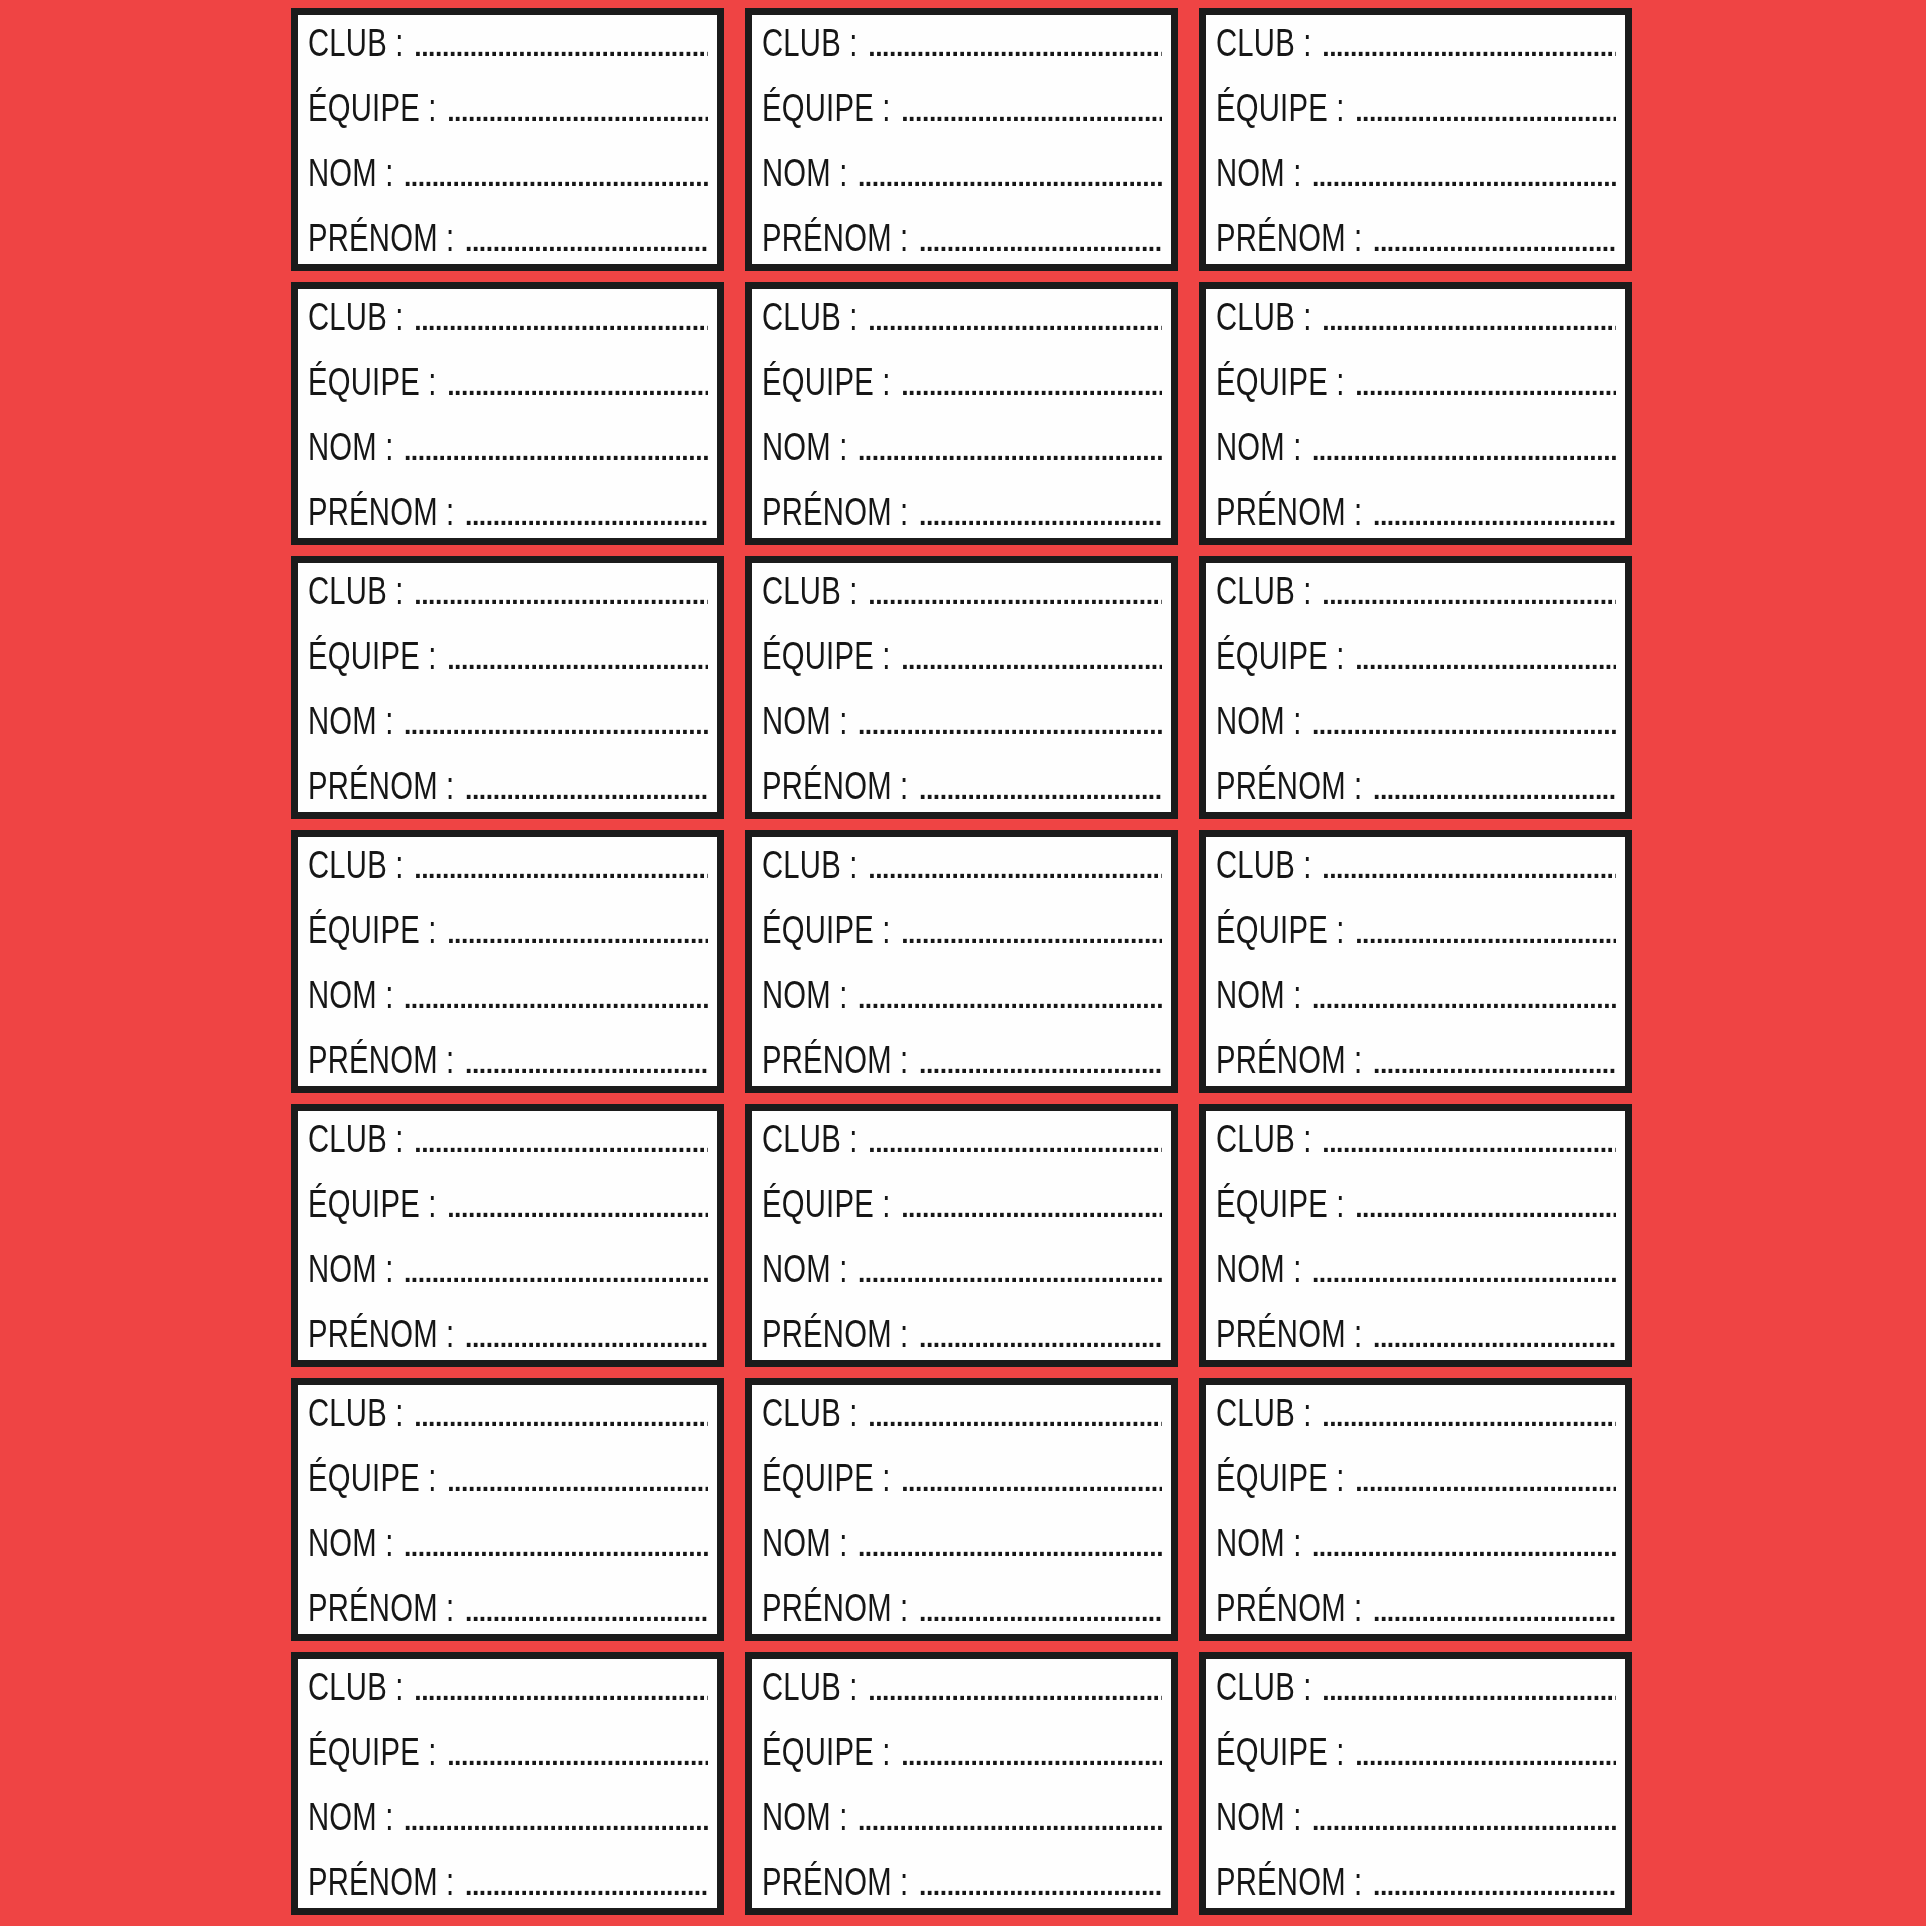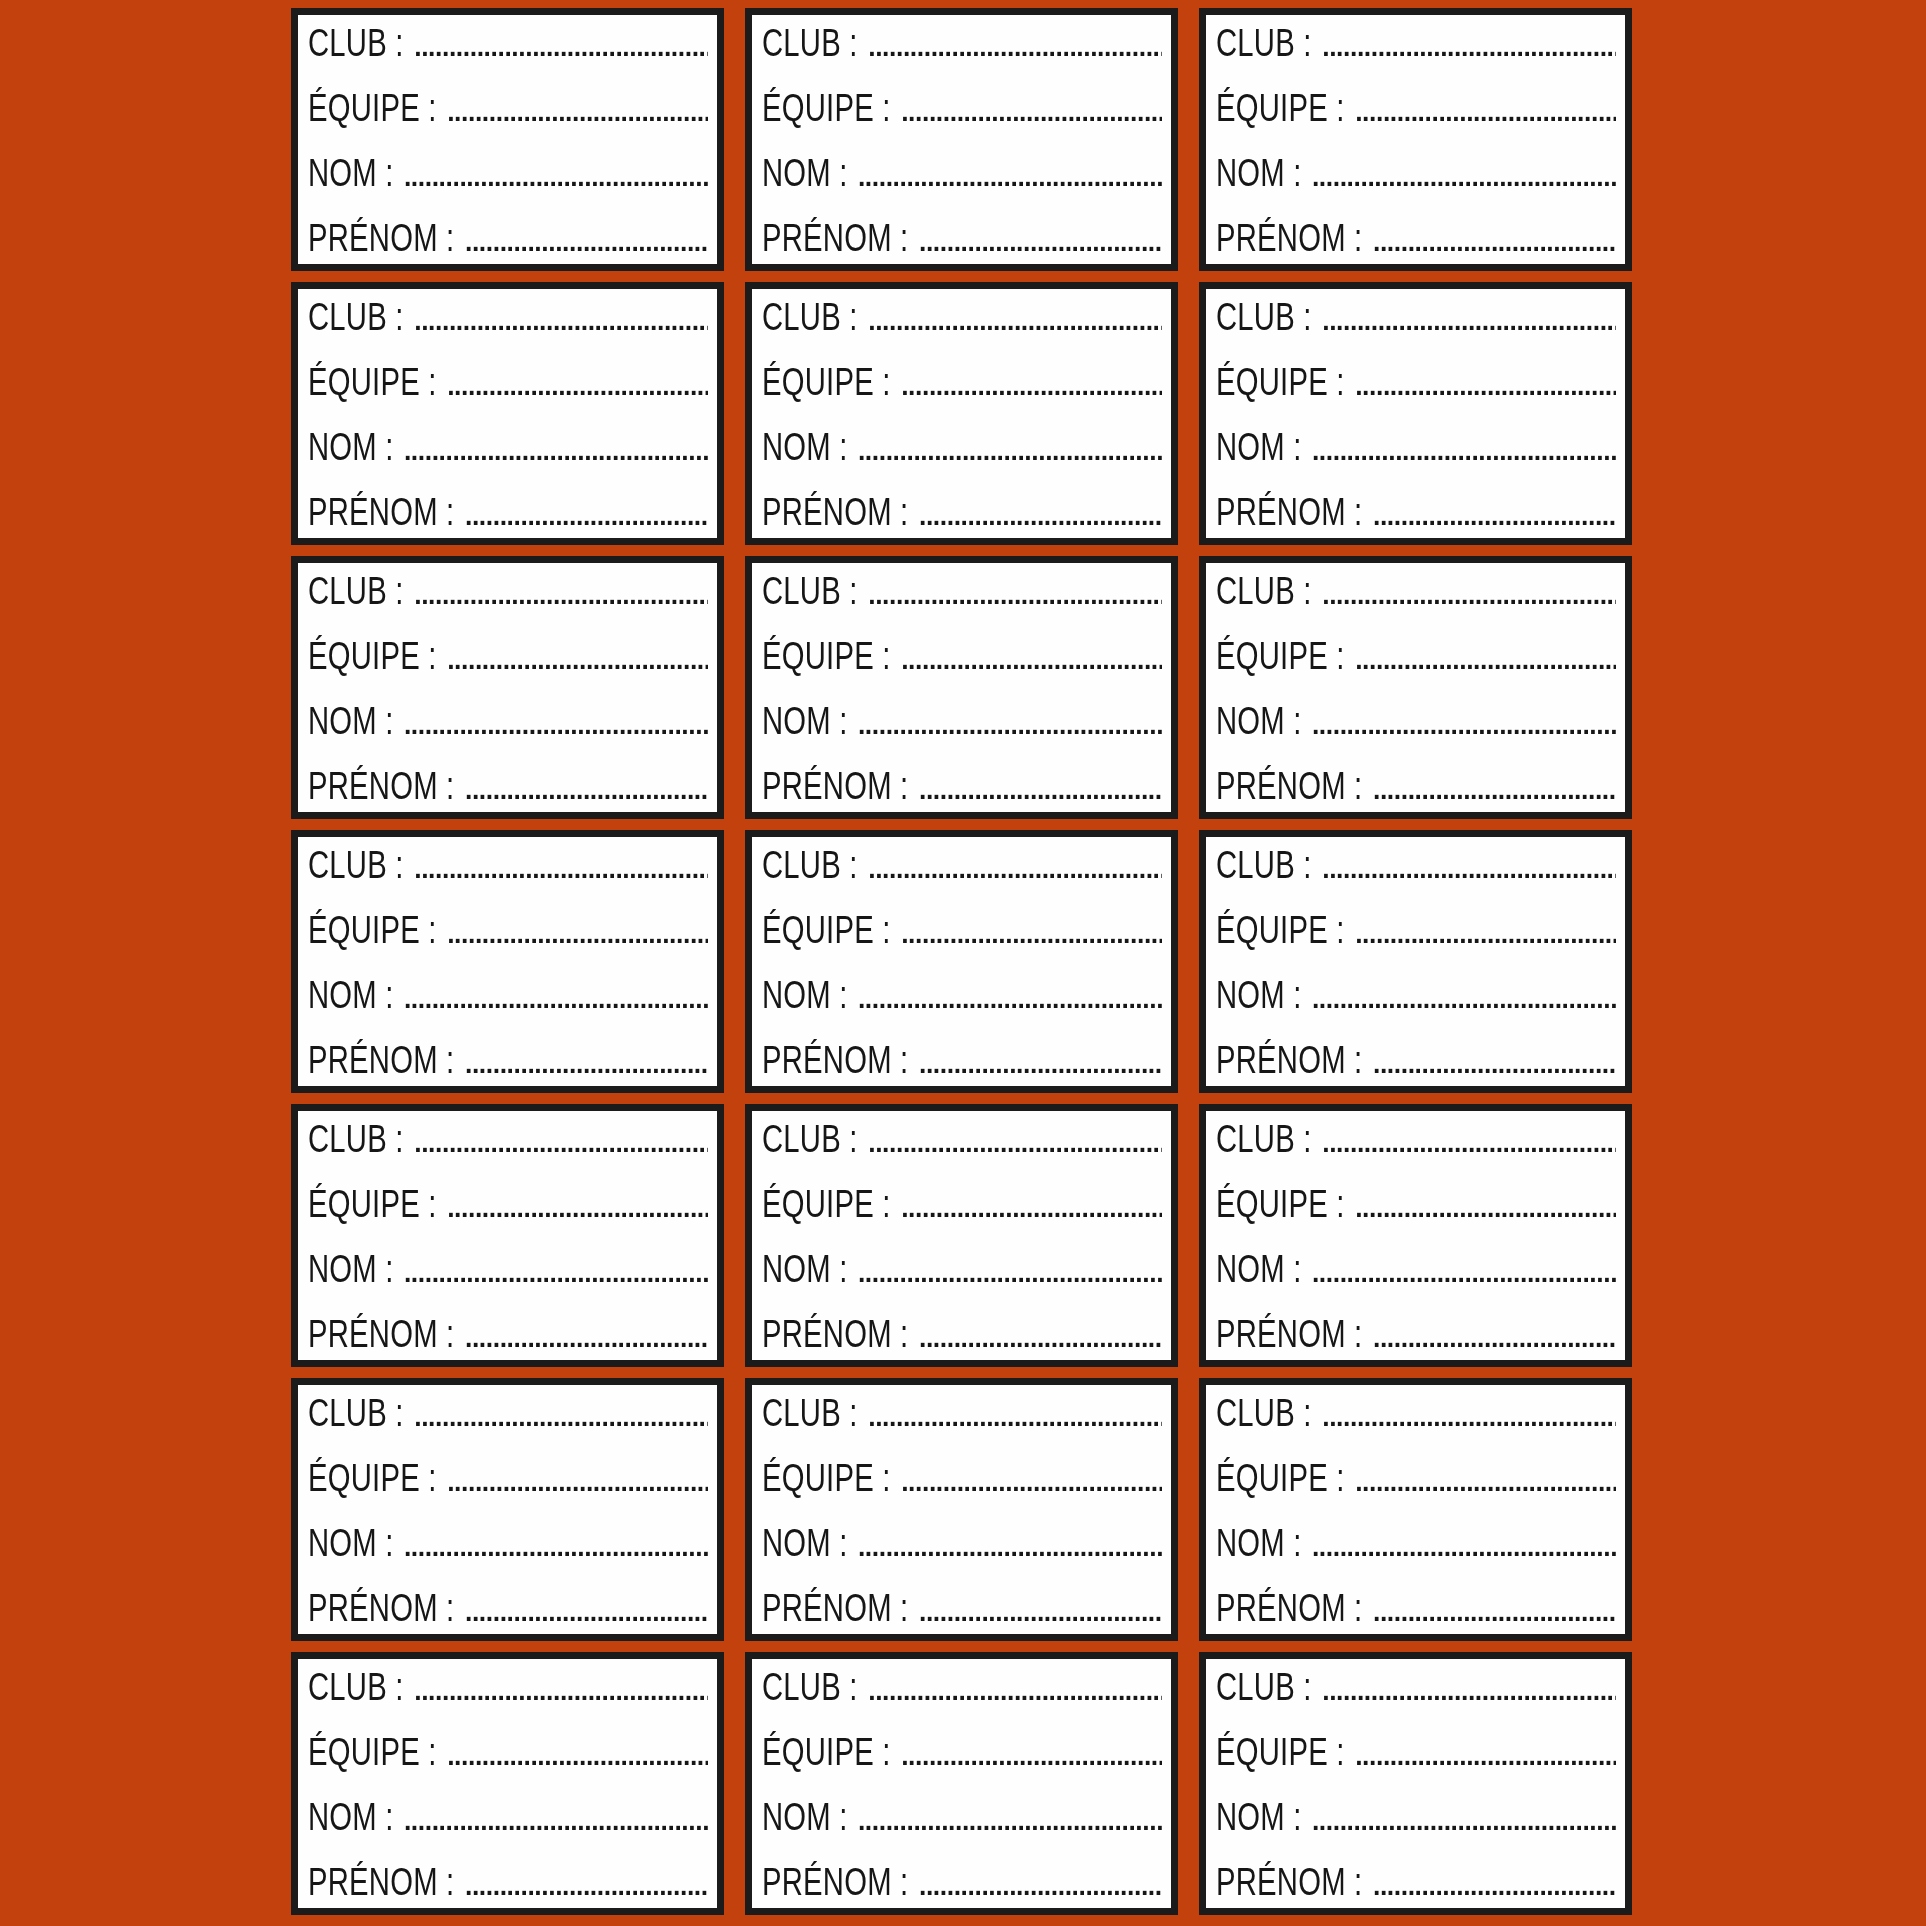--- a/index.html
+++ b/index.html
@@ -9,21 +9,21 @@
   }
   body {
     width: 1926px;
     height: 1926px;
     font-family: "Liberation Sans", "DejaVu Sans", sans-serif;
   }
   .sheet {
     position: relative;
     width: 1926px;
     height: 1926px;
-    background: #c2410c;
+    background: #ef4444;
     overflow: hidden;
   }
   .grid {
     position: absolute;
     left: 291px;
     top: 7.7px;
     display: grid;
     grid-template-columns: repeat(3, 433px);
     grid-auto-rows: 263px;
     column-gap: 21px;

